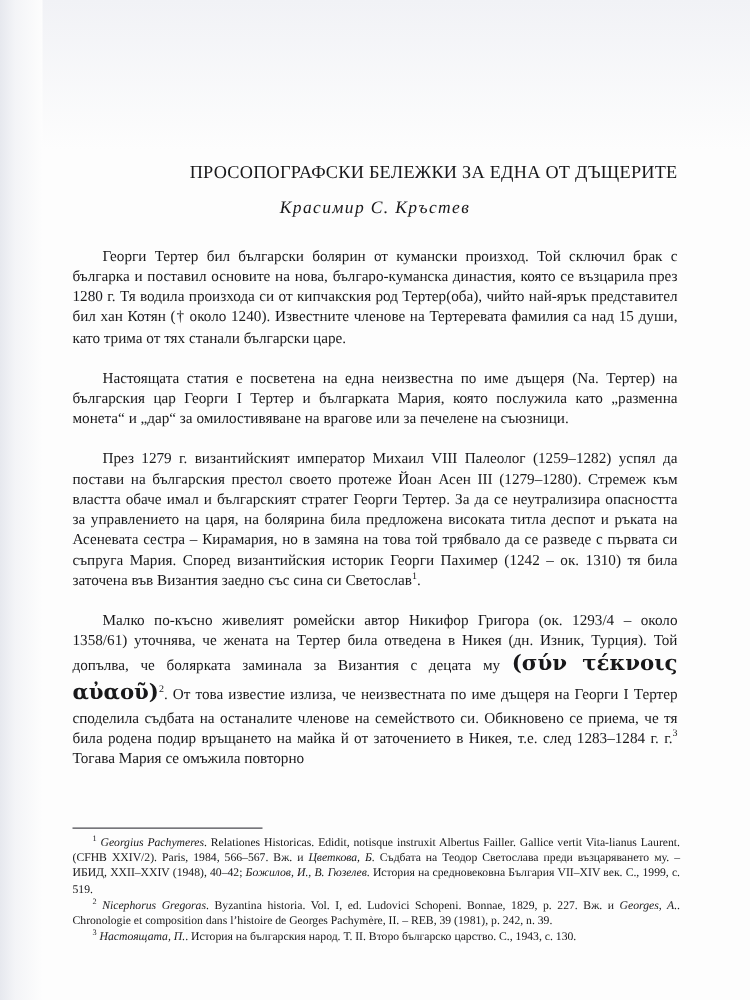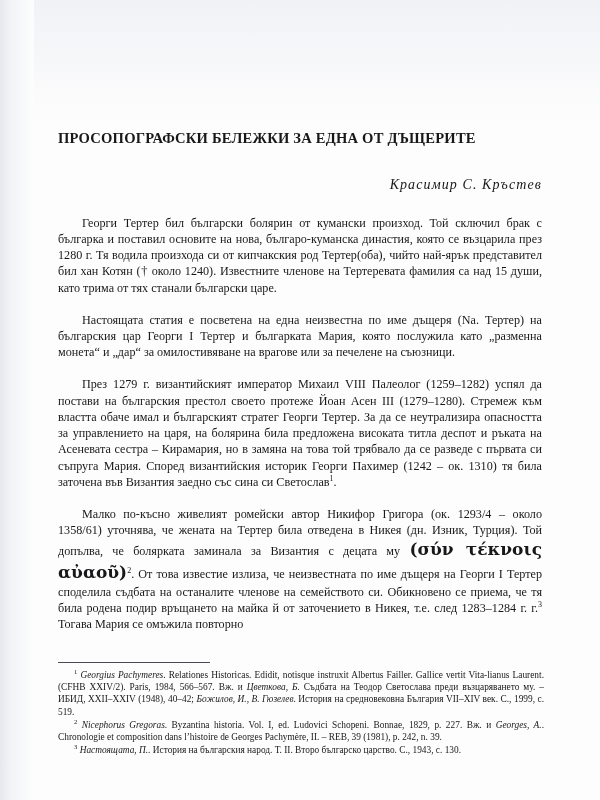--- a/index.html
+++ b/index.html
@@ -48,34 +48,34 @@
   .content {
     position: absolute;
     left: 58px;
     top: 0;
     width: 484px;
   }
 
   
   .article-title {
     margin-top: 128px;
-    text-align: left;
-    font-weight: bold;
+    text-align: right;
+    font-weight: normal;
     font-size: 14.6px;
     line-height: 1.42;
     letter-spacing: 0.2px;
   }
   .article-title .tline {
     display: block;
     white-space: nowrap;
   }
 
   .byline {
-    margin-top: 28px;
-    text-align: right;
+    margin-top: 10px;
+    text-align: center;
     font-style: italic;
     font-size: 14px;
     letter-spacing: 1.1px;
   }
 
   
   .body-text {
     margin-top: 22px;
     font-size: 12.15px;
     line-height: 1.335;

